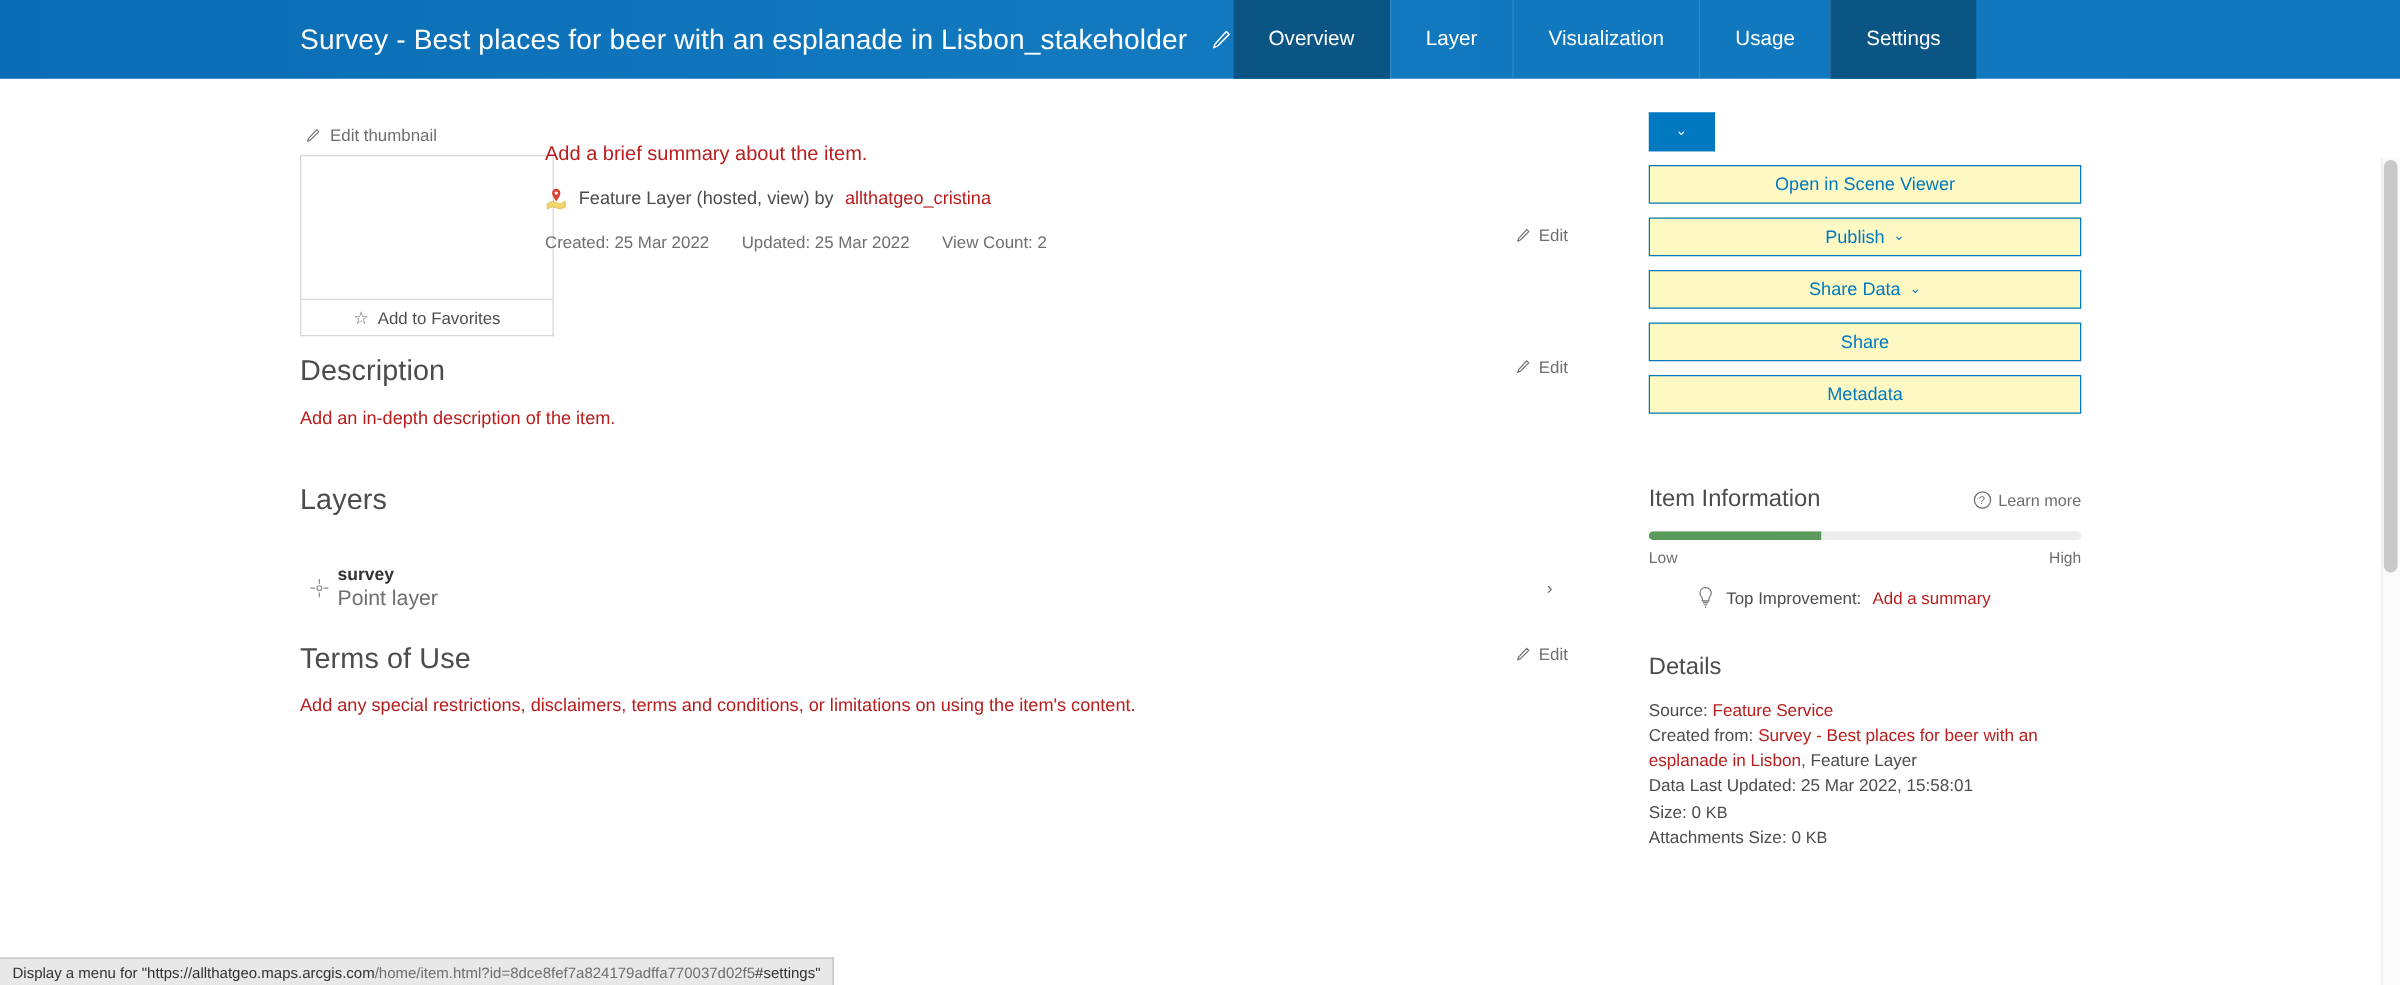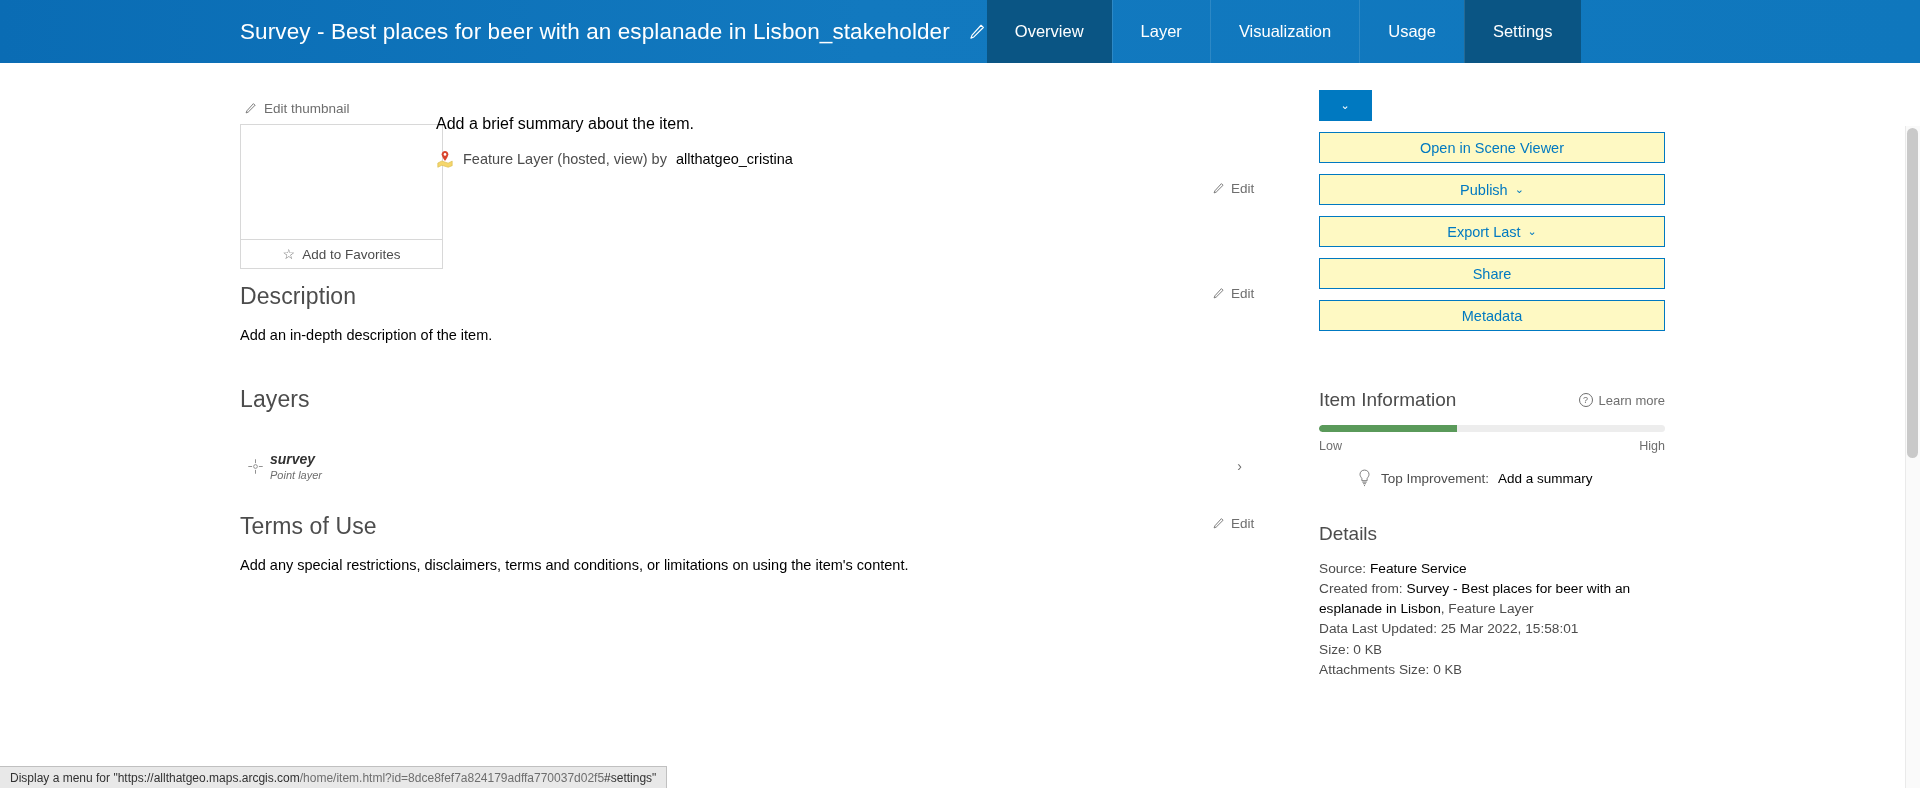--- a/index.html
+++ b/index.html
@@ -100,21 +100,21 @@
     background: #ffffff;
     display: flex; align-items: center; justify-content: center;
     gap: 7px;
     color: #4c4c4c; font-size: 13.5px;
     cursor: pointer;
   }
   .star-icon { font-size: 14px; color: #6e6e6e; line-height: 1; }
 
   
   .summary-block { position: absolute; left: 196px; top: 52px; width: 680px; }
-  .link { color: #000000; text-decoration: none; cursor: pointer; }
+  .link { color: #b91c1c; text-decoration: none; cursor: pointer; }
   .summary-link { font-size: 16px; display: inline-block; }
   .type-row {
     display: flex; align-items: center; gap: 9px;
     margin-top: 17px; font-size: 14.5px; color: #4c4c4c;
   }
   .type-icon { width: 18px; height: 18px; flex: 0 0 18px; }
   .meta-row {
     margin-top: 18px; font-size: 13.5px; color: #6e6e6e;
     display: flex; gap: 26px;
   }
@@ -136,23 +136,23 @@
   .section-body { font-size: 14.5px; margin-top: 17px; }
 
   
   .layer-row {
     display: flex; align-items: center;
     padding: 12px 0;
     border-bottom: none;
     position: relative;
   }
   .layer-icon { width: 30px; flex: 0 0 30px; display:flex; align-items:center; justify-content:center; }
-  .layer-texts { display: flex; flex-direction: column; gap: 2px; font-style: italic; }
+  .layer-texts { display: flex; flex-direction: column; gap: 2px; }
   .layer-name { font-size: 14px; color: #323232; font-weight: 600; }
-  .layer-sub { font-size: 11px; color: #6e6e6e; }
+  .layer-sub { font-size: 17px; color: #6e6e6e; }
   .layer-chevron { position: absolute; right: 68px; color: #6e6e6e; font-size: 14px; cursor: pointer; }
 
   
   .btn {
     width: 100%;
     height: 31px;
     border: 1px solid #0079c1;
     background: #fef9c3;
     color: #0079c1;
     font-size: 14.5px;
@@ -314,20 +314,25 @@
         <div class="type-row">
           <span class="type-icon">
             <svg width="18" height="18" viewBox="0 0 20 20" aria-hidden="true">
               <path d="M2 14.5 L6.5 12.2 L13.5 14.6 L18 12.3 L18 17.4 L13.5 19.2 L6.5 17 L2 19.2 Z" fill="#f5d66b" stroke="#d8bc4d" stroke-width=".7"></path>
               <path d="M10 1.2 C7.9 1.2 6.3 2.8 6.3 4.8 C6.3 7.6 10 12.2 10 12.2 C10 12.2 13.7 7.6 13.7 4.8 C13.7 2.8 12.1 1.2 10 1.2 Z" fill="#d9452e"></path>
               <circle cx="10" cy="4.9" r="1.45" fill="#ffffff"></circle>
             </svg>
           </span>
           <span>Feature Layer (hosted, view) by</span>
           <a class="link">allthatgeo_cristina</a>
+        </div>
+        <div class="meta-row">
+          <span>Created: 25 Mar 2022</span>
+          <span>Updated: 25 Mar 2022</span>
+          <span>View Count: 2</span>
         </div>
       </div>
 
       <div class="edit-action" style="left:972px; top:118px;">
         <span class="pencil">
           <svg width="13" height="13" viewBox="0 0 20 20" aria-hidden="true">
             <path d="M14.5 2.5 L17 5 L6.5 15.5 L3.2 16.8 L4.5 13.5 Z" fill="none" stroke="#6e6e6e" stroke-width="1.4" stroke-linejoin="round"></path>
           </svg>
         </span>
         <span>Edit</span>
@@ -399,21 +404,21 @@
         <button class="btn">
           <span>Open in Scene Viewer</span>
         </button>
 
         <button class="btn">
           <span>Publish</span>
           <span class="caret">⌄</span>
         </button>
 
         <button class="btn">
-          <span>Export Last</span>
+          <span>Share Data</span>
           <span class="caret">⌄</span>
         </button>
 
         <button class="btn">
           <span>Share</span>
         </button>
 
         <button class="btn">
           <span>Metadata</span>
         </button>

